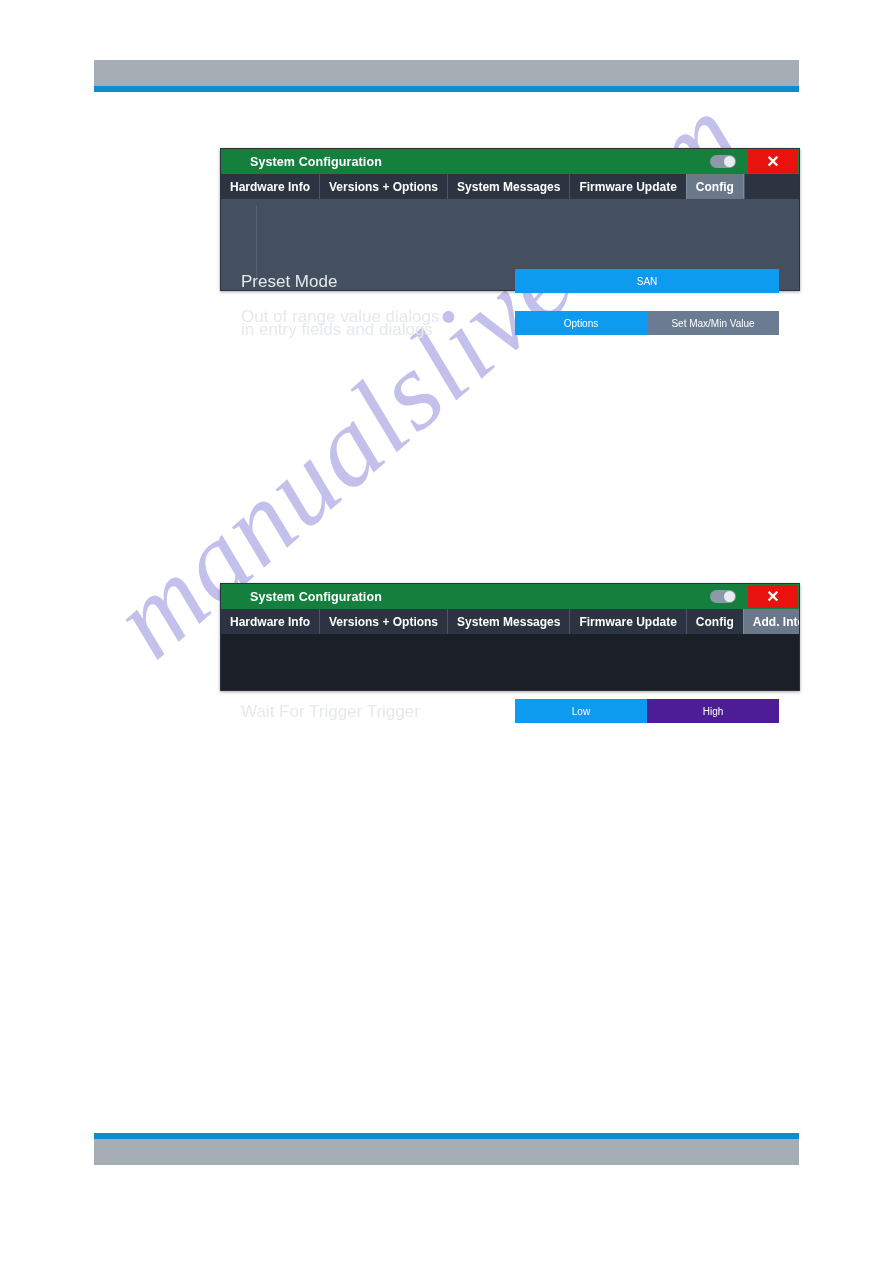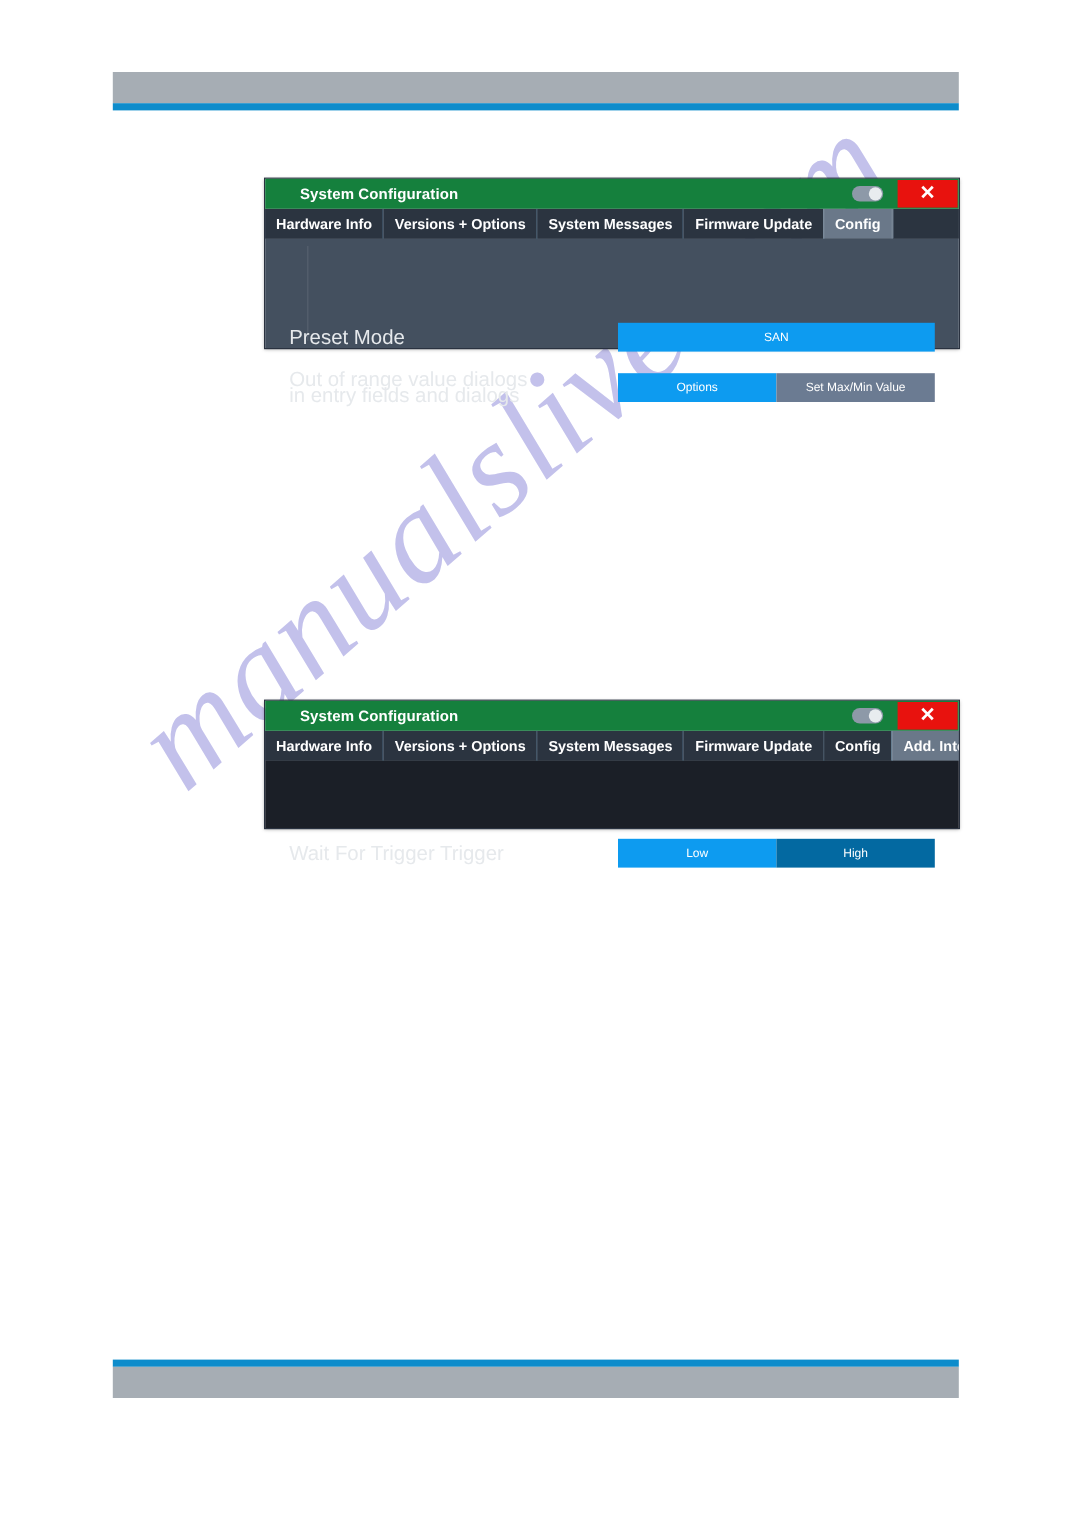--- a/index.html
+++ b/index.html
@@ -201,21 +201,21 @@
     flex: 1 1 0;
     display: flex;
     align-items: center;
     justify-content: center;
     font-size: 10px;
     color: #ffffff;
     box-sizing: border-box;
   }
   .seg.active   { background: #0d9bf0; }
   .seg.inactive { background: #6b7b92; }
-  #dialog-addif .seg.inactive { background: #0369a1; text-align: center; }
+  #dialog-addif .seg.inactive { background: #4c1d95; text-align: center; }
 
   
   #row-preset   { top: 67px; height: 30px; }
   #row-outrange { top: 107px; height: 34px; }
   
   #row-trigger  { top: 62px; height: 30px; }
 </style>
 </head>
 <body>
 

